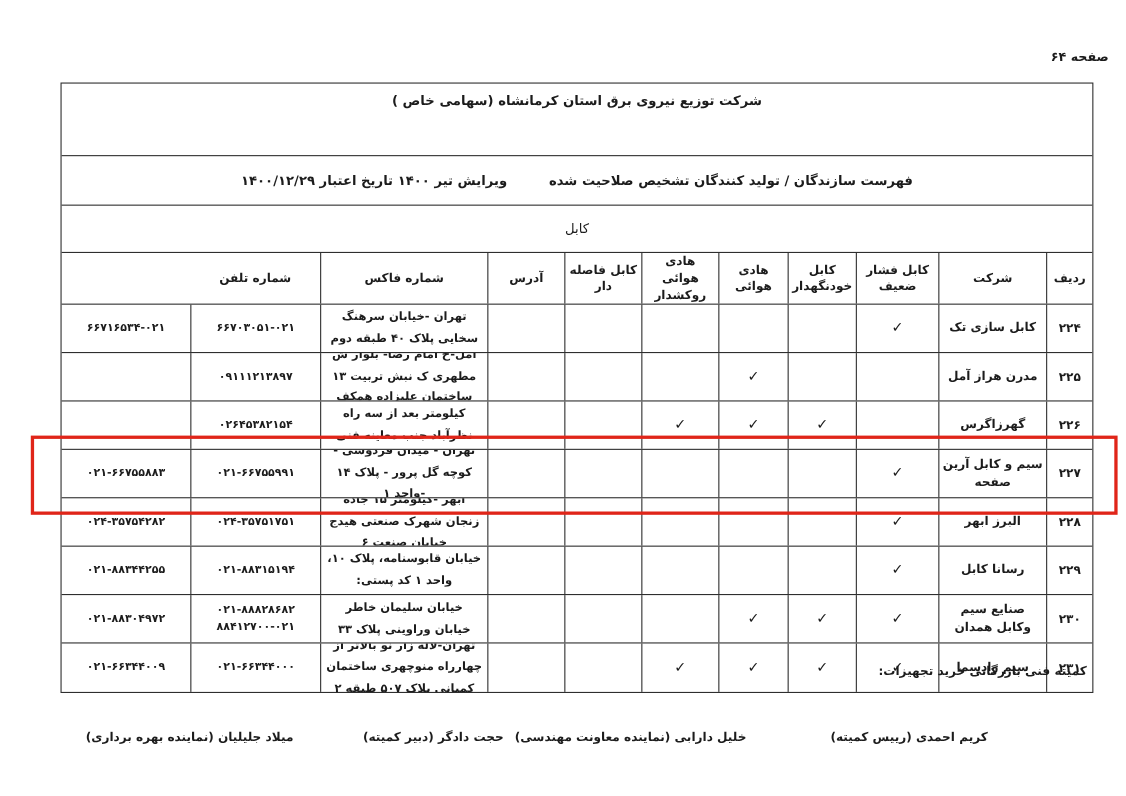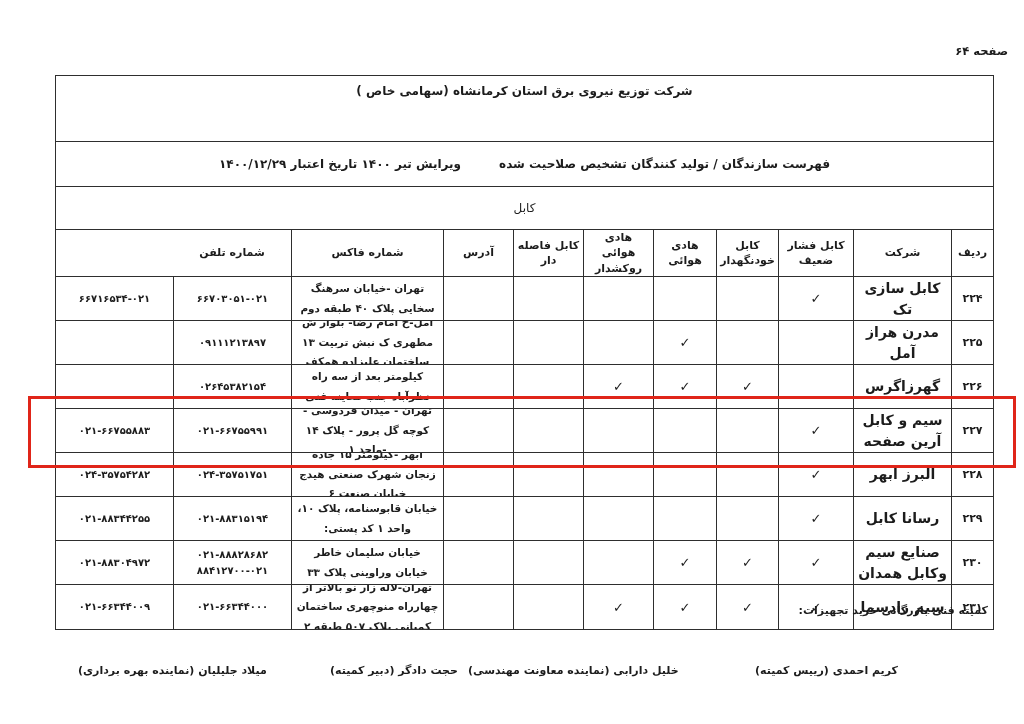--- a/index.html
+++ b/index.html
@@ -21,21 +21,21 @@
                 font-size:12px;font-weight:normal;}
   .grid{display:grid;grid-template-columns:42px 98px 75px 62px 63px 70px 70px 70px 152px 118px 117px;}
   .header-row{height:47px;}
   .data-row{height:44px;font-size:11px;font-weight:bold;}
   #rows .data-row:last-child{border-bottom:none;}
   .cell{border-inline-end:1px solid #2e2e2e;box-sizing:border-box;
         display:flex;flex-direction:column;align-items:center;justify-content:center;
         text-align:center;overflow:hidden;}
   .cell:last-child{border-inline-end:none;}
   .hcell{font-size:11px;font-weight:bold;line-height:1.4;padding:2px 3px;}
-  .comp{font-size:14px;line-height:1.5;padding:0 3px;}
+  .comp{font-size:11px;line-height:1.5;padding:0 3px;}
   .addr{font-size:10.5px;line-height:1.85;padding:0 4px;font-weight:bold;}
   .num{font-size:10px;line-height:1.6;}
   .check{font-size:13px;font-weight:normal;}
 
   .redbox{position:absolute;top:396px;left:28px;width:982px;height:66px;
           border:3px solid #e02519;pointer-events:none;background:transparent;}
 
   .committee{position:absolute;top:604px;right:36px;font-size:11px;font-weight:bold;}
   .signer{position:absolute;top:664px;font-size:11px;font-weight:bold;white-space:nowrap;text-align:right;}
   .s1{left:755px;} .s2{left:468px;} .s3{left:330px;} .s4{left:78px;}

